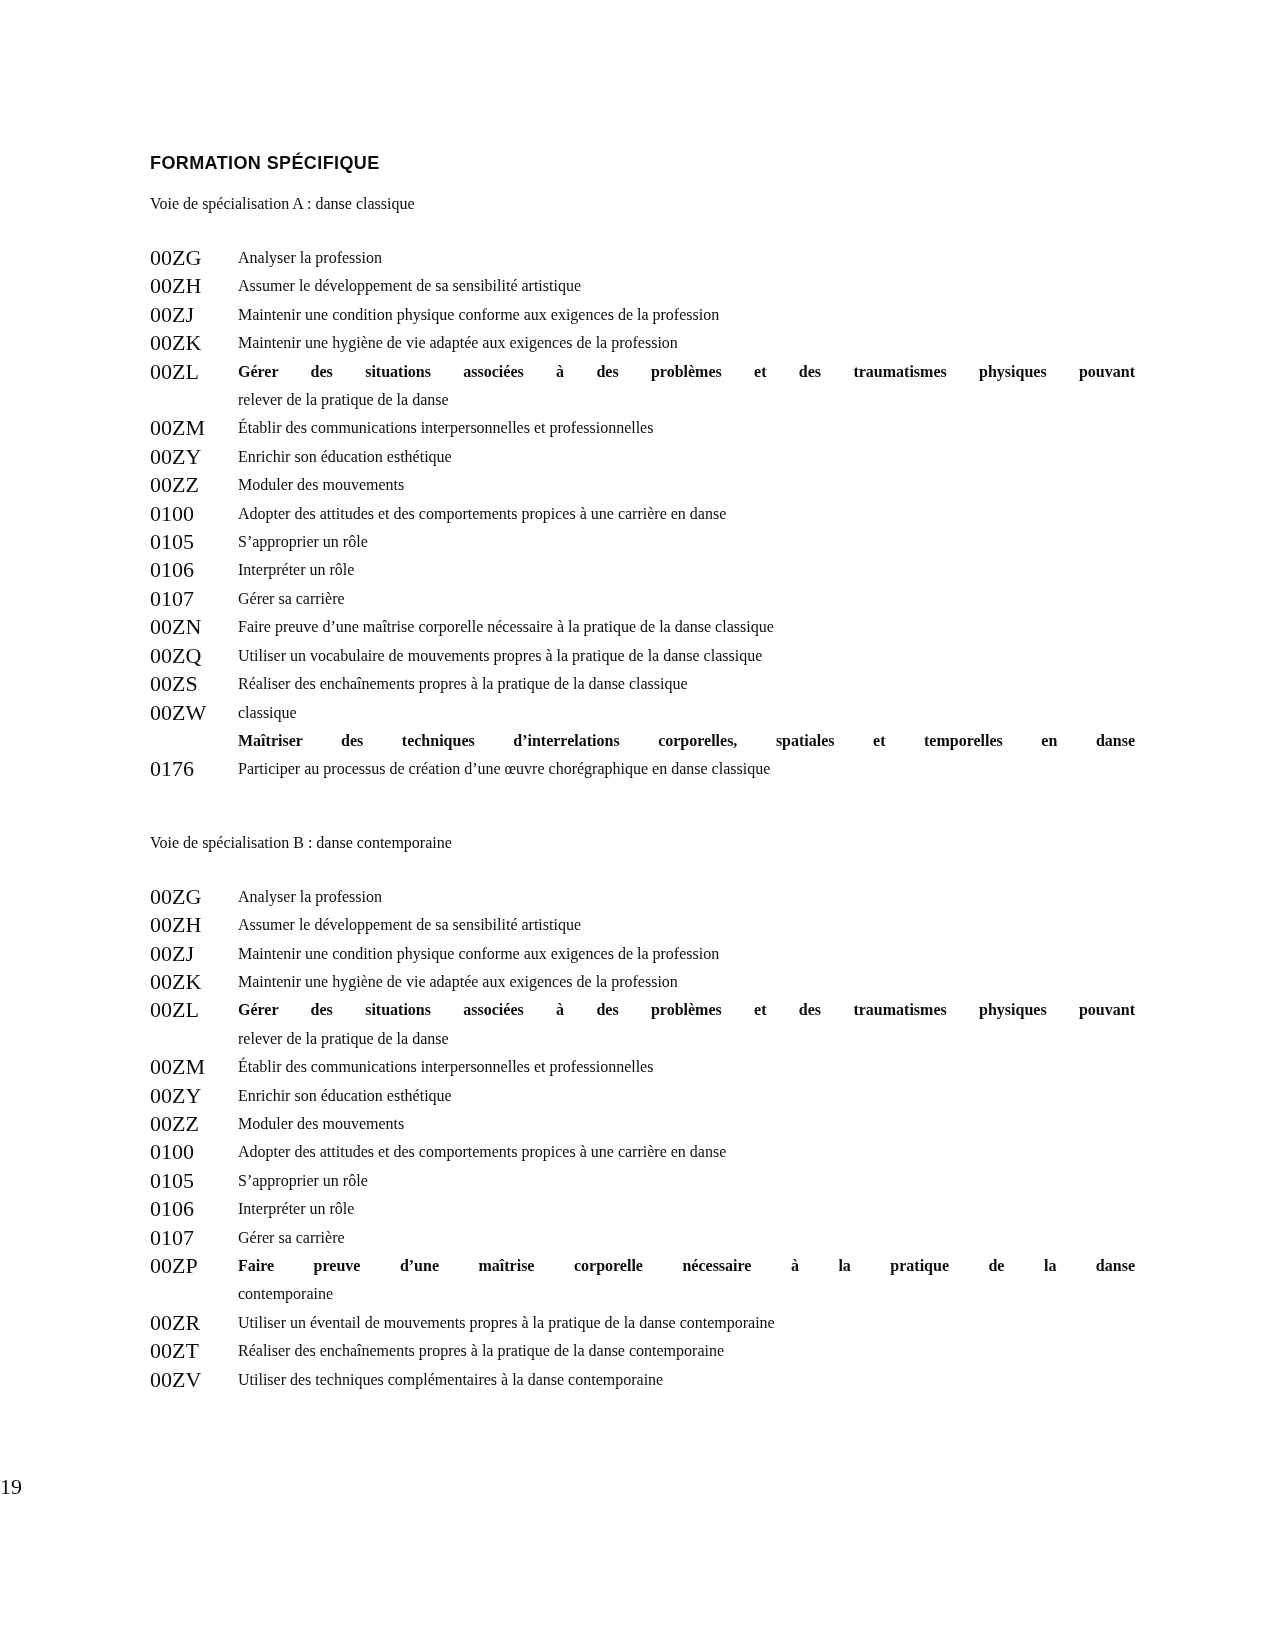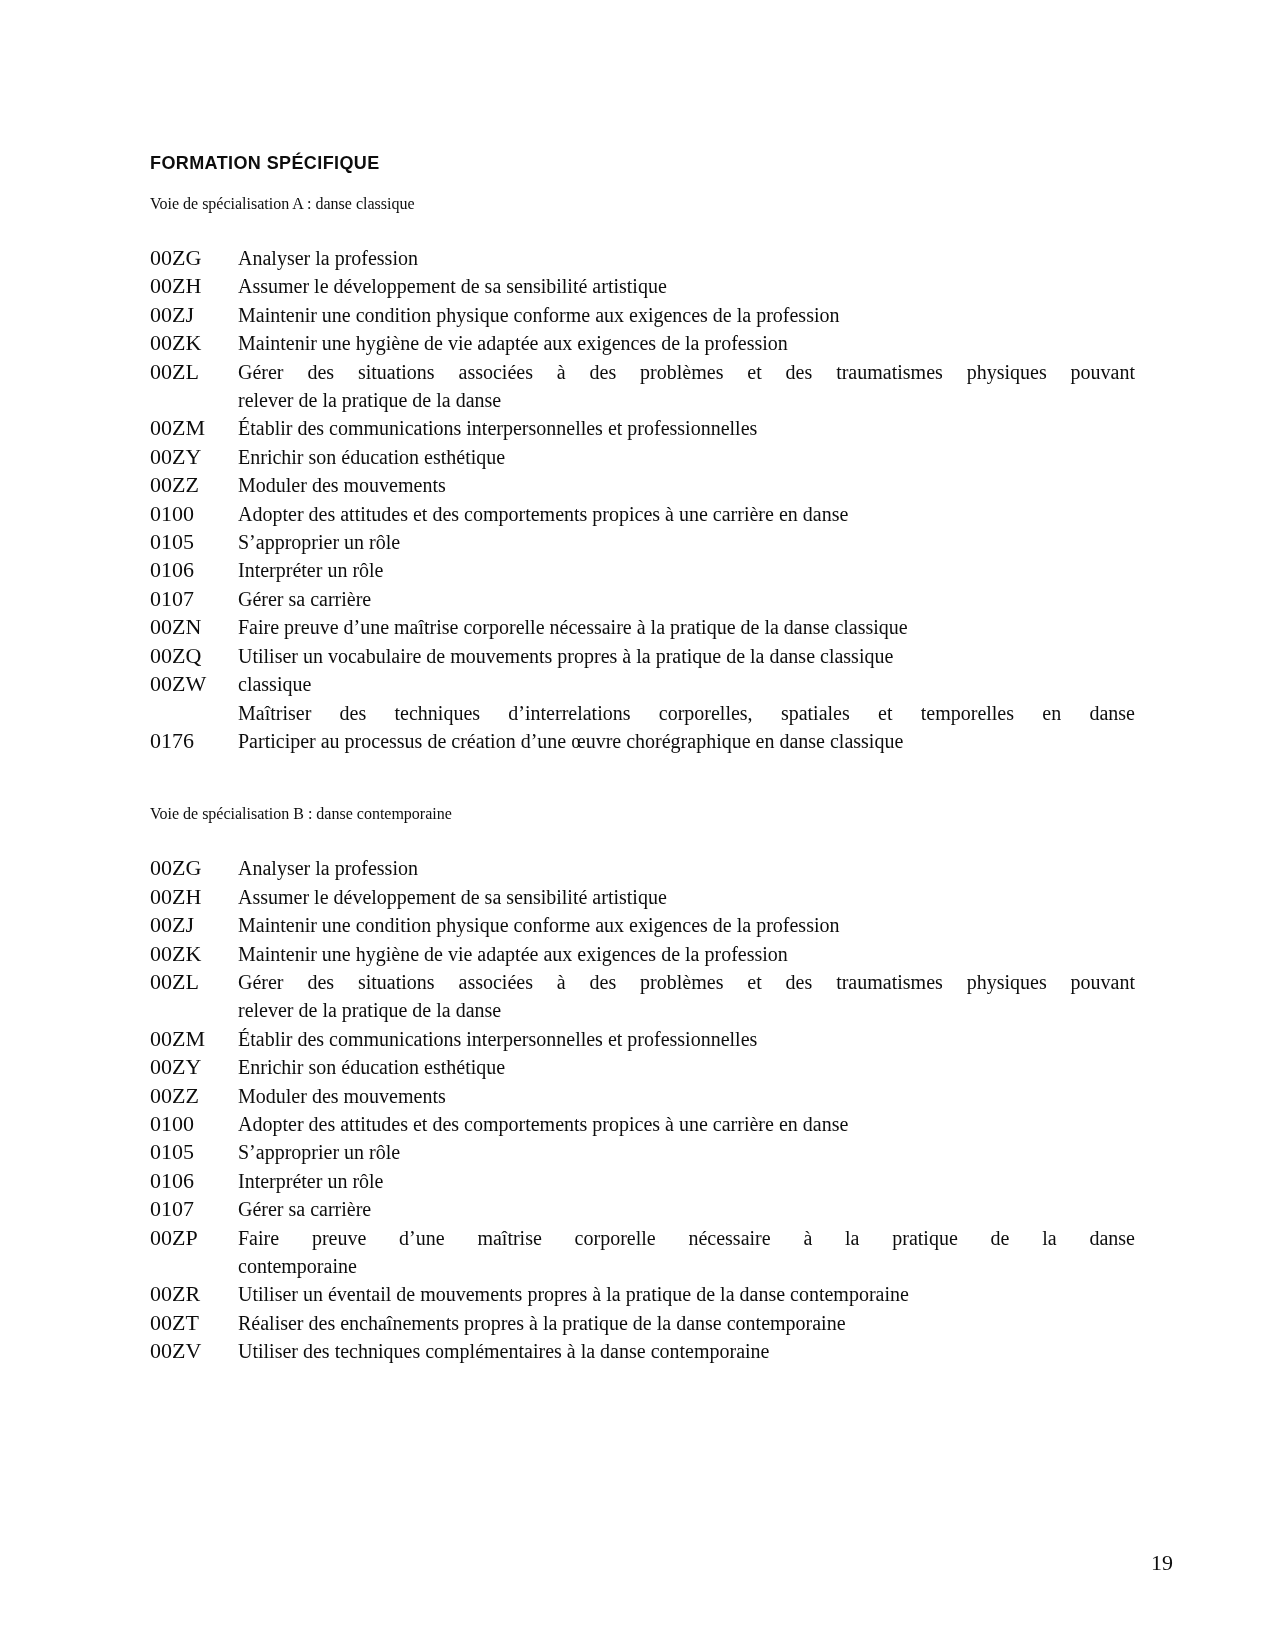--- a/index.html
+++ b/index.html
@@ -47,36 +47,37 @@
     align-items: flex-start;
   }
   .comp-code {
     width: 88px;
     flex: 0 0 88px;
     font-size: 22px;
     line-height: 28.4px;
   }
   .comp-desc {
     flex: 1 1 auto;
-    font-size: 20px;
+    font-size: 16px;
     line-height: 28.4px;
   }
   .comp-line {
     text-align: left;
   }
   .comp-line.jl {
     text-align: justify;
     text-align-last: justify;
+    font-weight: bold;
   }
   .page-number {
     position: absolute;
     left: 0;
-    top: 1549px;
+    top: 1473px;
     width: 100%;
-    text-align: right;
+    text-align: left;
     font-size: 22px;
     line-height: 28px;
   }
 </style>
 </head>
 <body>
 
 <div class="page">
   <div class="content">
     <div class="doc-header">FORMATION SPÉCIFIQUE</div>
@@ -163,20 +164,26 @@
                 <div class="comp-line">Faire preuve d’une maîtrise corporelle nécessaire à la pratique de la danse classique</div>
               </div>
             </div>
             <div class="comp-row">
               <div class="comp-code">00ZQ</div>
               <div class="comp-desc">
                 <div class="comp-line">Utiliser un vocabulaire de mouvements propres à la pratique de la danse classique</div>
               </div>
             </div>
             <div class="comp-row">
+              <div class="comp-code">00ZS</div>
+              <div class="comp-desc">
+                <div class="comp-line">Réaliser des enchaînements propres à la pratique de la danse classique</div>
+              </div>
+            </div>
+            <div class="comp-row">
               <div class="comp-code">00ZW</div>
               <div class="comp-desc">
                 <div class="comp-line">classique</div>
                 <div class="comp-line jl">Maîtriser des techniques d’interrelations corporelles, spatiales et temporelles en danse</div>
               </div>
             </div>
             <div class="comp-row">
               <div class="comp-code">0176</div>
               <div class="comp-desc">
                 <div class="comp-line">Participer au processus de création d’une œuvre chorégraphique en danse classique</div>

